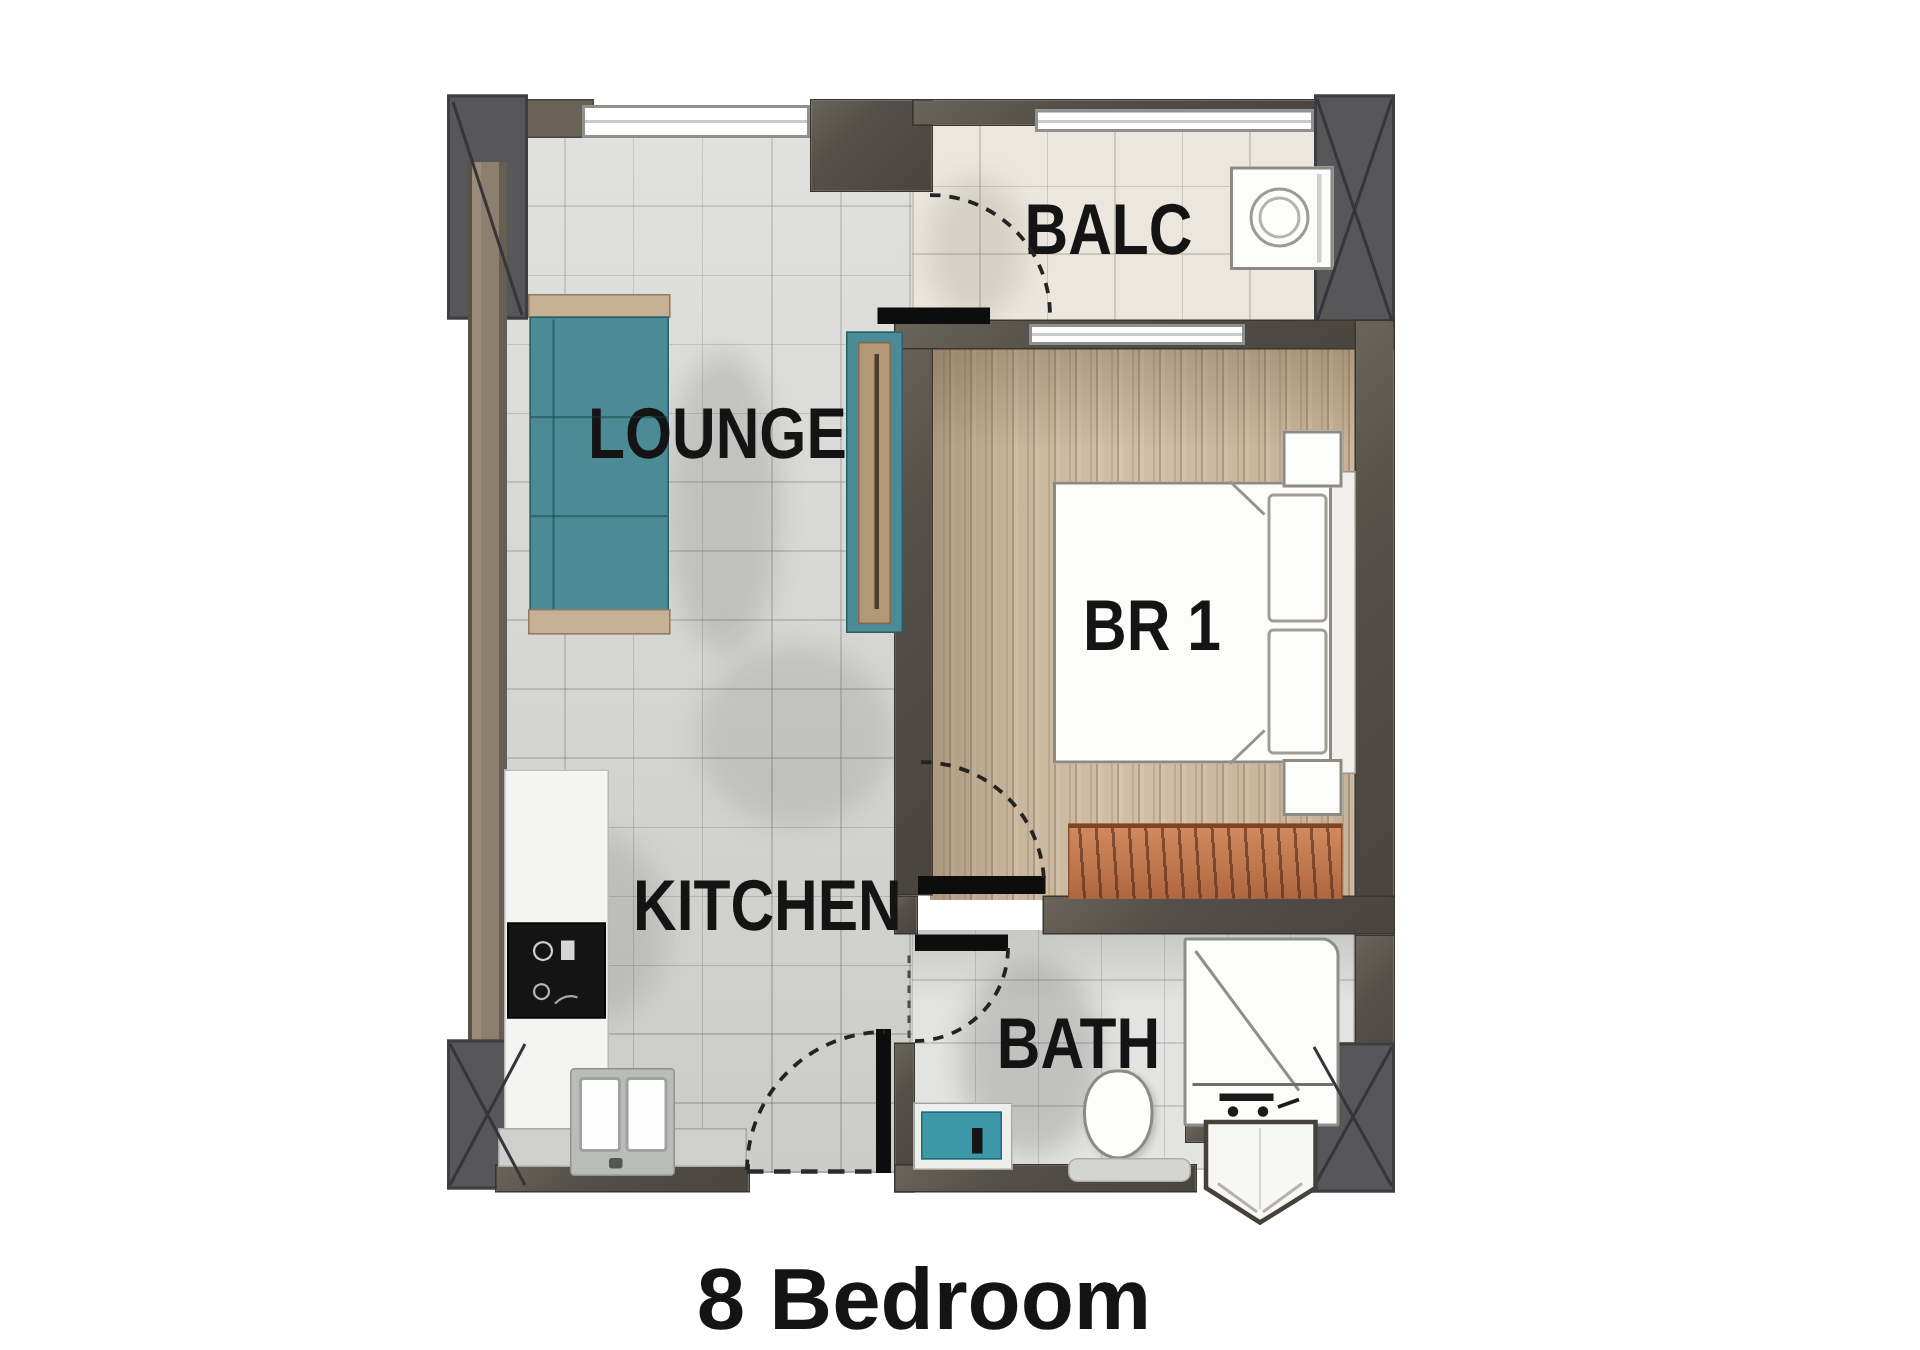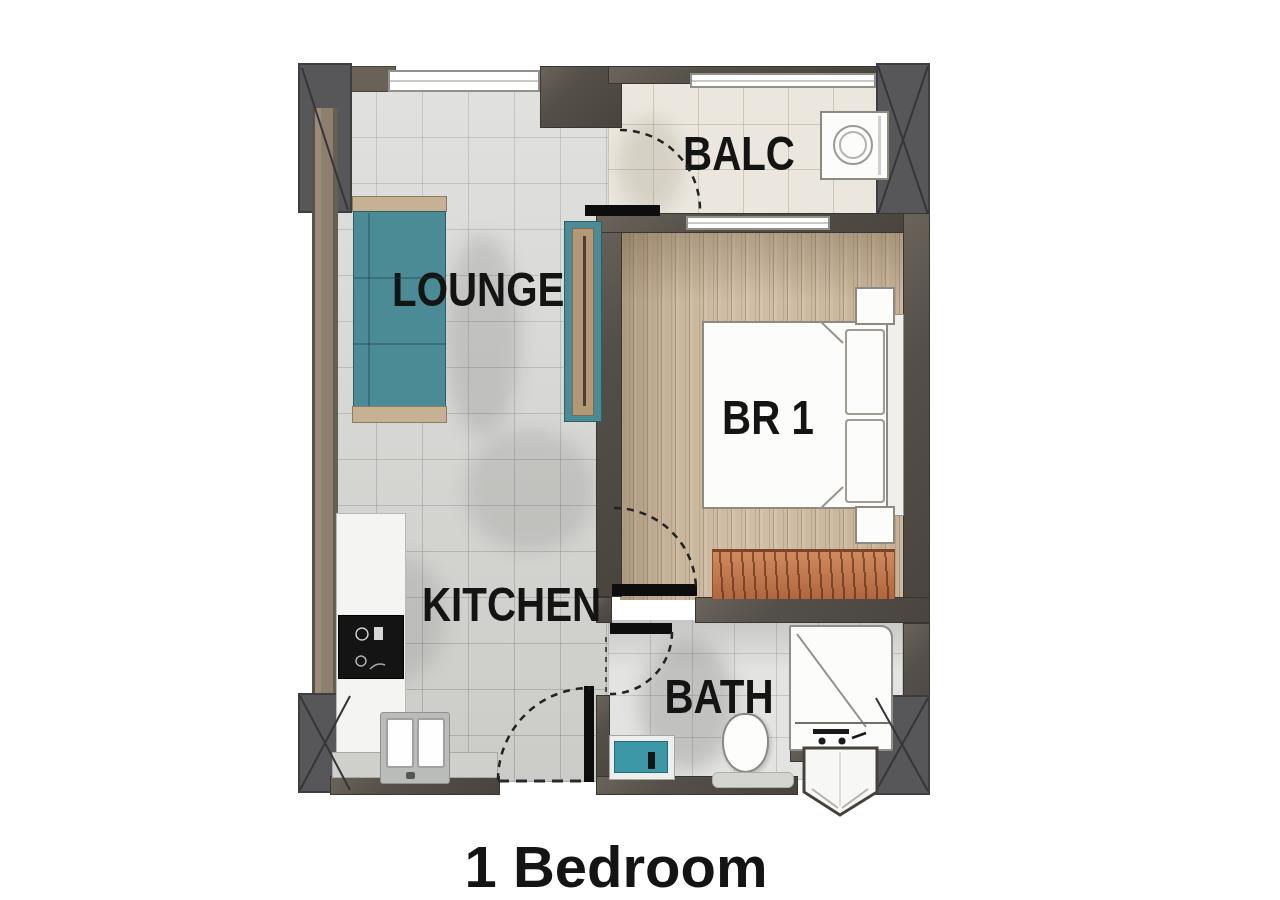--- a/index.html
+++ b/index.html
@@ -187,14 +187,14 @@
     </g>
 
     <g fill="none">
       <circle cx="362" cy="634" r="6" stroke="#cfcfcf" stroke-width="1.5"></circle>
       <rect x="374" y="627" width="9" height="13" fill="#d6d6d6"></rect>
       <circle cx="361" cy="661" r="5" stroke="#b8b8b8" stroke-width="1.5"></circle>
       <path d="M 370,669 q 7,-7 15,-4" stroke="#a8a8a8" stroke-width="1.5"></path>
     </g>
   </svg>
 
-  <div class="title" style="left:0px;top:833px;width:1232px;">1 Bedroom</div>
+  <div class="title" style="left:0px;top:833px;width:1232px;">8 Bedroom</div>
 </div>
 
 </body></html>

